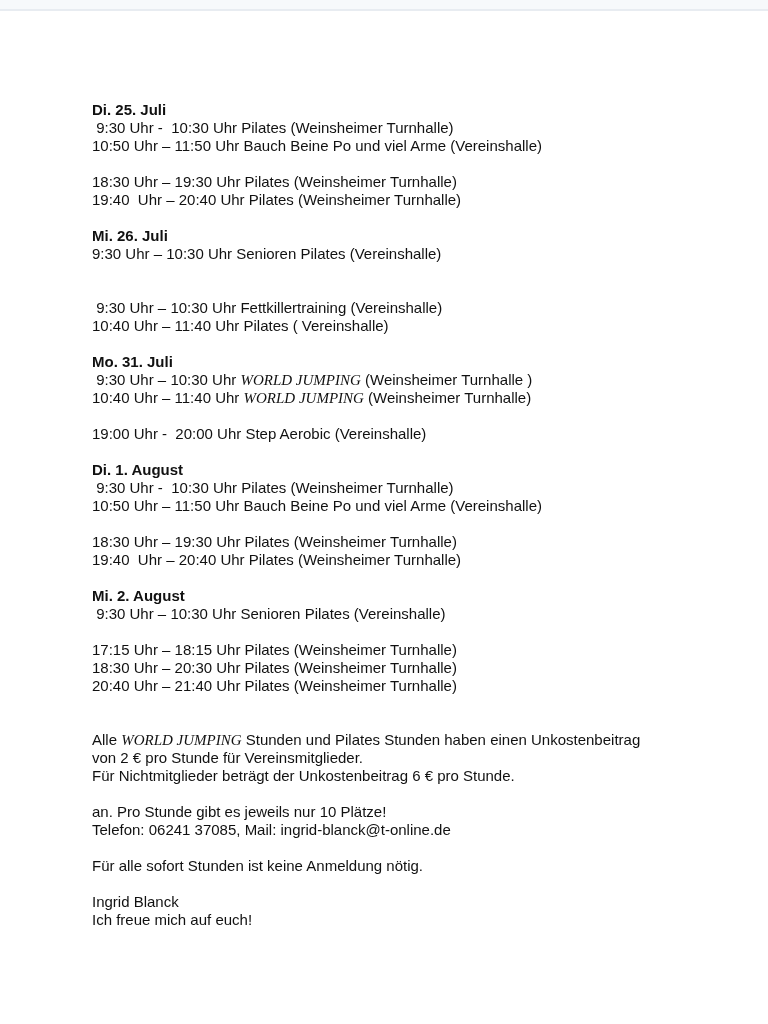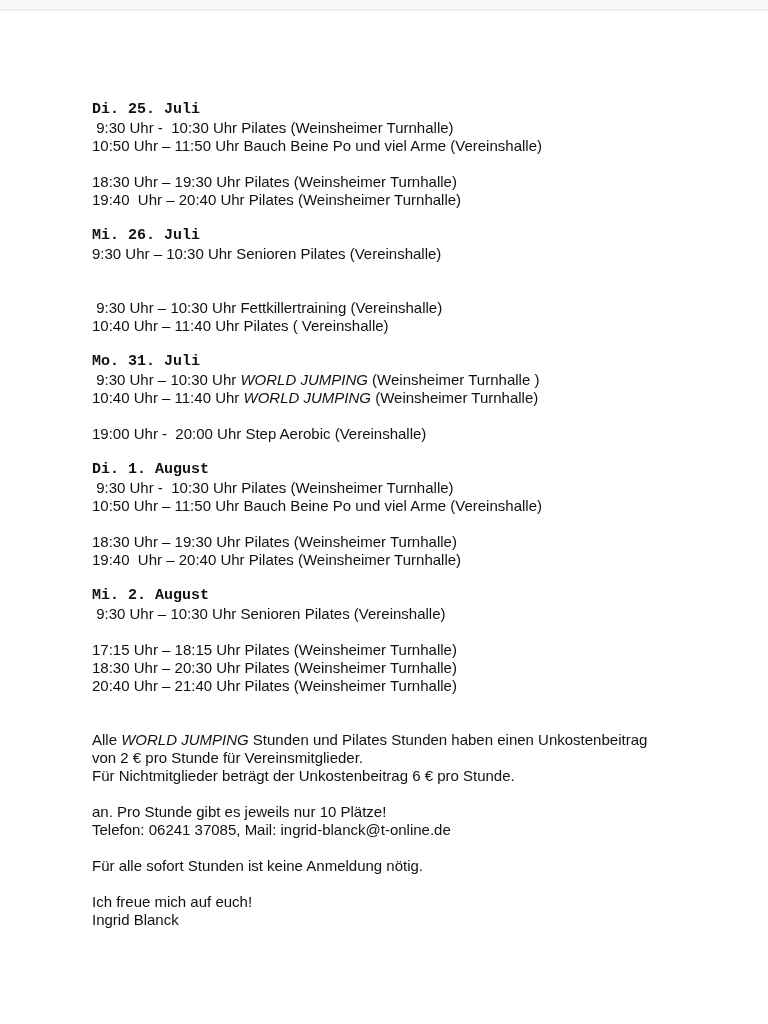--- a/index.html
+++ b/index.html
@@ -21,22 +21,22 @@
     padding: 90px 16px 0 92px;
     font-family: "Liberation Sans", sans-serif;
     font-size: 15px;
     line-height: 18px;
     color: #111111;
   }
   .line {
     white-space: pre-wrap;
     min-height: 18px;
   }
-  .line.heading { font-weight: 700; font-family: Liberation Mono, monospace; }
-  .italic { font-style: italic; }
+  .line.heading { font-weight: 700; }
+  .italic { font-style: italic; font-family: Liberation Serif, serif; }
 </style>
 </head>
 <body style="background: rgb(255, 255, 255);">
 
 <div class="top-band" style="background: rgb(247, 249, 251); border-bottom-color: rgb(232, 236, 241);"></div>
 
 <main class="doc" style="color: rgb(17, 17, 17);">
   <div>
       <div class="line heading"><span>Di. 25. Juli</span></div>
       <div class="line normal"><span> 9:30 Uhr -  10:30 Uhr Pilates (Weinsheimer Turnhalle)</span></div>
@@ -75,16 +75,16 @@
       <div class="line blank">&nbsp;</div>
       <div class="line normal"><span>Alle </span><span class="italic">WORLD JUMPING</span><span> Stunden und Pilates Stunden haben einen Unkostenbeitrag</span></div>
       <div class="line normal"><span>von 2 € pro Stunde für Vereinsmitglieder.</span></div>
       <div class="line normal"><span>Für Nichtmitglieder beträgt der Unkostenbeitrag 6 € pro Stunde.</span></div>
       <div class="line blank">&nbsp;</div>
       <div class="line normal"><span>an. Pro Stunde gibt es jeweils nur 10 Plätze!</span></div>
       <div class="line normal"><span>Telefon: 06241 37085, Mail: ingrid-blanck@t-online.de</span></div>
       <div class="line blank">&nbsp;</div>
       <div class="line normal"><span>Für alle sofort Stunden ist keine Anmeldung nötig.</span></div>
       <div class="line blank">&nbsp;</div>
+      <div class="line normal"><span>Ingrid Blanck</span></div>
       <div class="line normal"><span>Ich freue mich auf euch!</span></div>
-      <div class="line normal"><span>Ingrid Blanck</span></div>
     </div>
 </main>
 
 </body></html>

